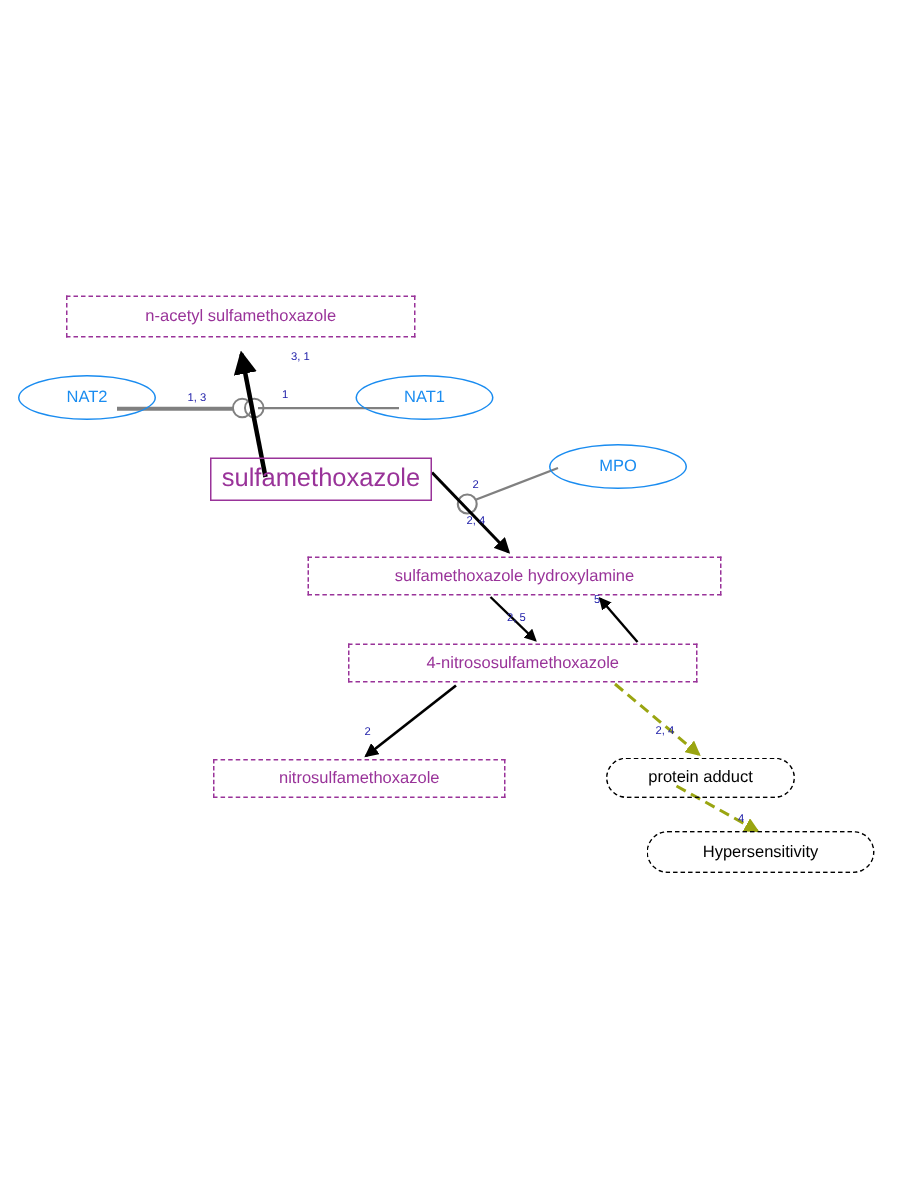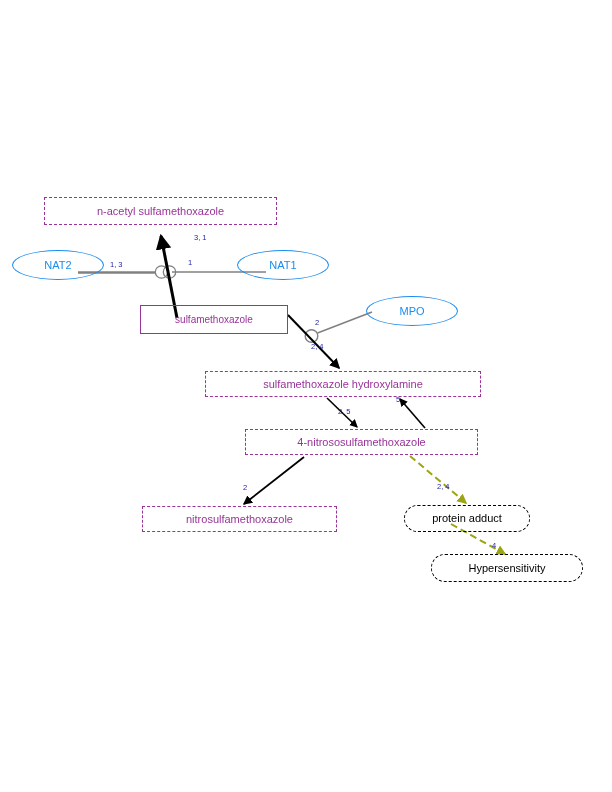--- a/index.html
+++ b/index.html
@@ -38,21 +38,21 @@
     background: transparent;
   }
   .node-metabolite {
     border: 1px dashed #993399;
     color: #993399;
     font-size: 11px;
   }
   .node-drug {
     border: 1px solid #993399;
     color: #993399;
-    font-size: 10px;
+    font-size: 17px;
   }
   .node-enzyme {
     border: 1.2px solid #1a8cf0;
     border-radius: 50%;
     color: #1a8cf0;
     font-size: 11px;
   }
   .node-outcome {
     border: 1.3px dashed #000000;
     border-radius: 14px;
@@ -127,38 +127,38 @@
   </div>
 
   <div class="node node-enzyme" style="left:366px; top:296px; width:92px; height:30px;">
     <span>MPO</span>
   </div>
 
   <div class="node node-metabolite" style="left:205px; top:371px; width:276px; height:26px;">
     <span>sulfamethoxazole hydroxylamine</span>
   </div>
 
-  <div class="node node-metabolite" style="left:245px; top:429px; width:233px; height:26px;">
+  <div class="node node-metabolite" style="left:232px; top:429px; width:233px; height:26px;">
     <span>4-nitrososulfamethoxazole</span>
   </div>
 
   <div class="node node-metabolite" style="left:142px; top:506px; width:195px; height:26px;">
     <span>nitrosulfamethoxazole</span>
   </div>
 
   <div class="node node-outcome" style="left:404px; top:505px; width:126px; height:27px;">
     <span>protein adduct</span>
   </div>
 
   <div class="node node-outcome" style="left:431px; top:554px; width:152px; height:28px;">
     <span>Hypersensitivity</span>
   </div>
 
   <div class="edge-label" style="left:146px; top:234px;margin-left:48px;">3, 1</div>
-  <div class="edge-label" style="left:110px; top:261px;">1, 3</div>
+  <div class="edge-label" style="left:125px; top:261px;">1, 3</div>
   <div class="edge-label" style="left:188px; top:259px;">1</div>
   <div class="edge-label" style="left:315px; top:319px;">2</div>
   <div class="edge-label" style="left:311px; top:343px;">2, 4</div>
   <div class="edge-label" style="left:338px; top:408px;">2, 5</div>
   <div class="edge-label" style="left:396px; top:396px;">5</div>
   <div class="edge-label" style="left:243px; top:484px;">2</div>
   <div class="edge-label" style="left:437px; top:483px;">2, 4</div>
   <div class="edge-label" style="left:492px; top:542px;">4</div>
 
 </div>

